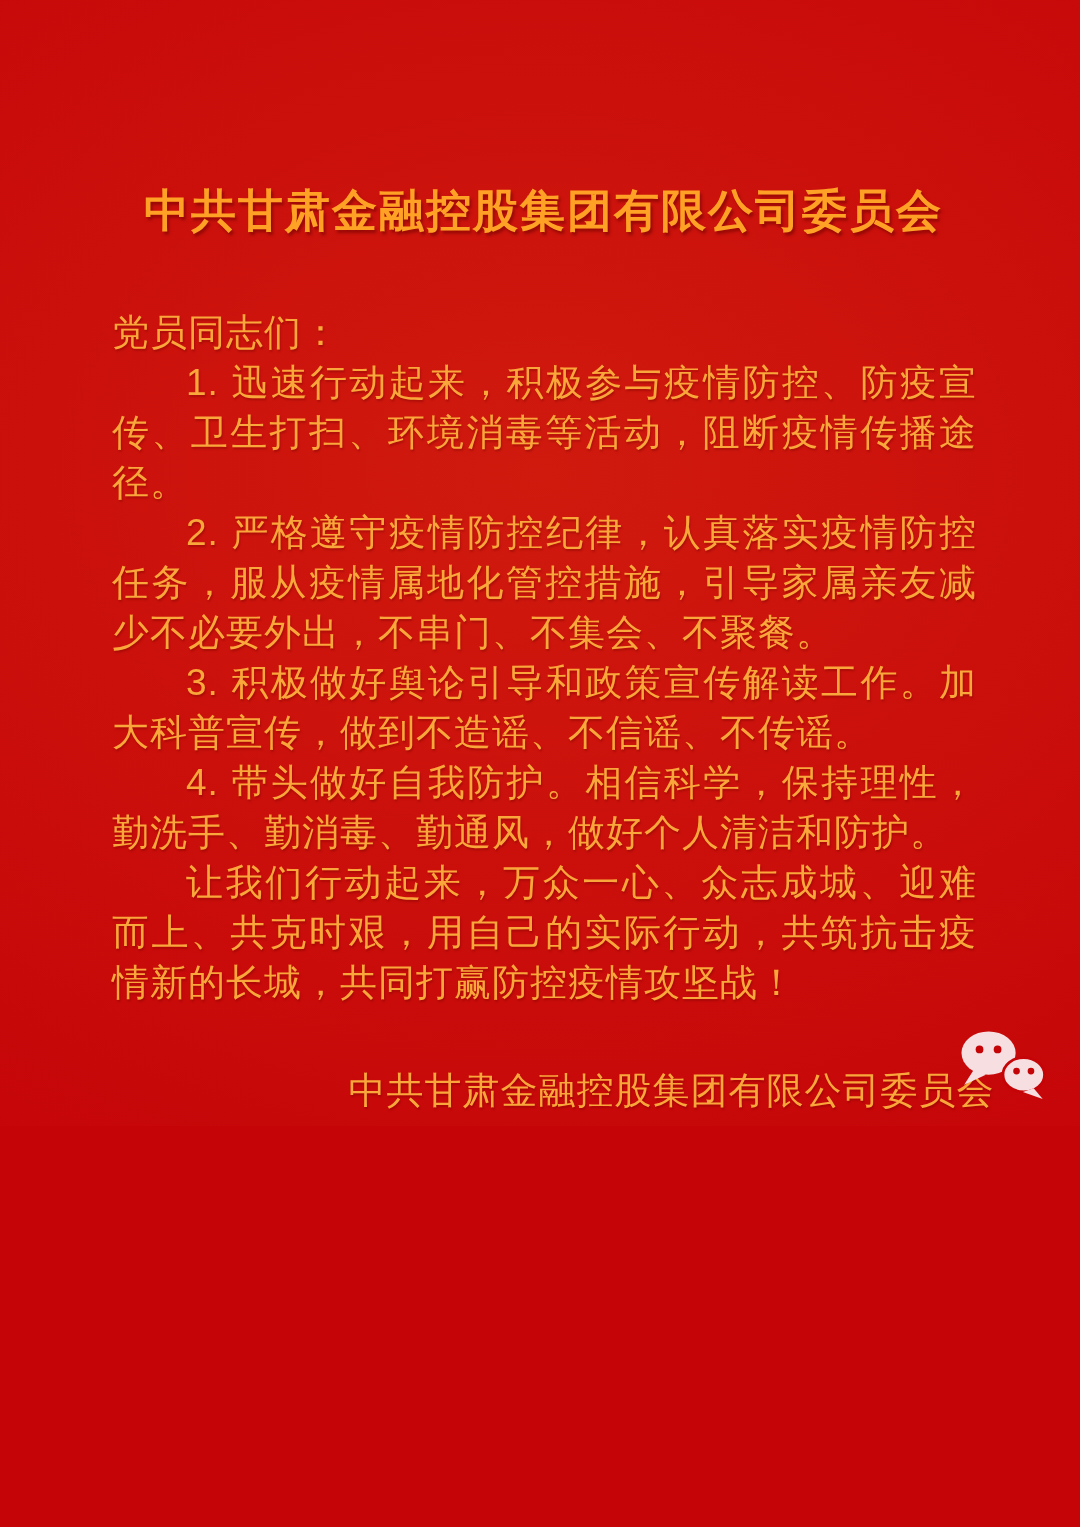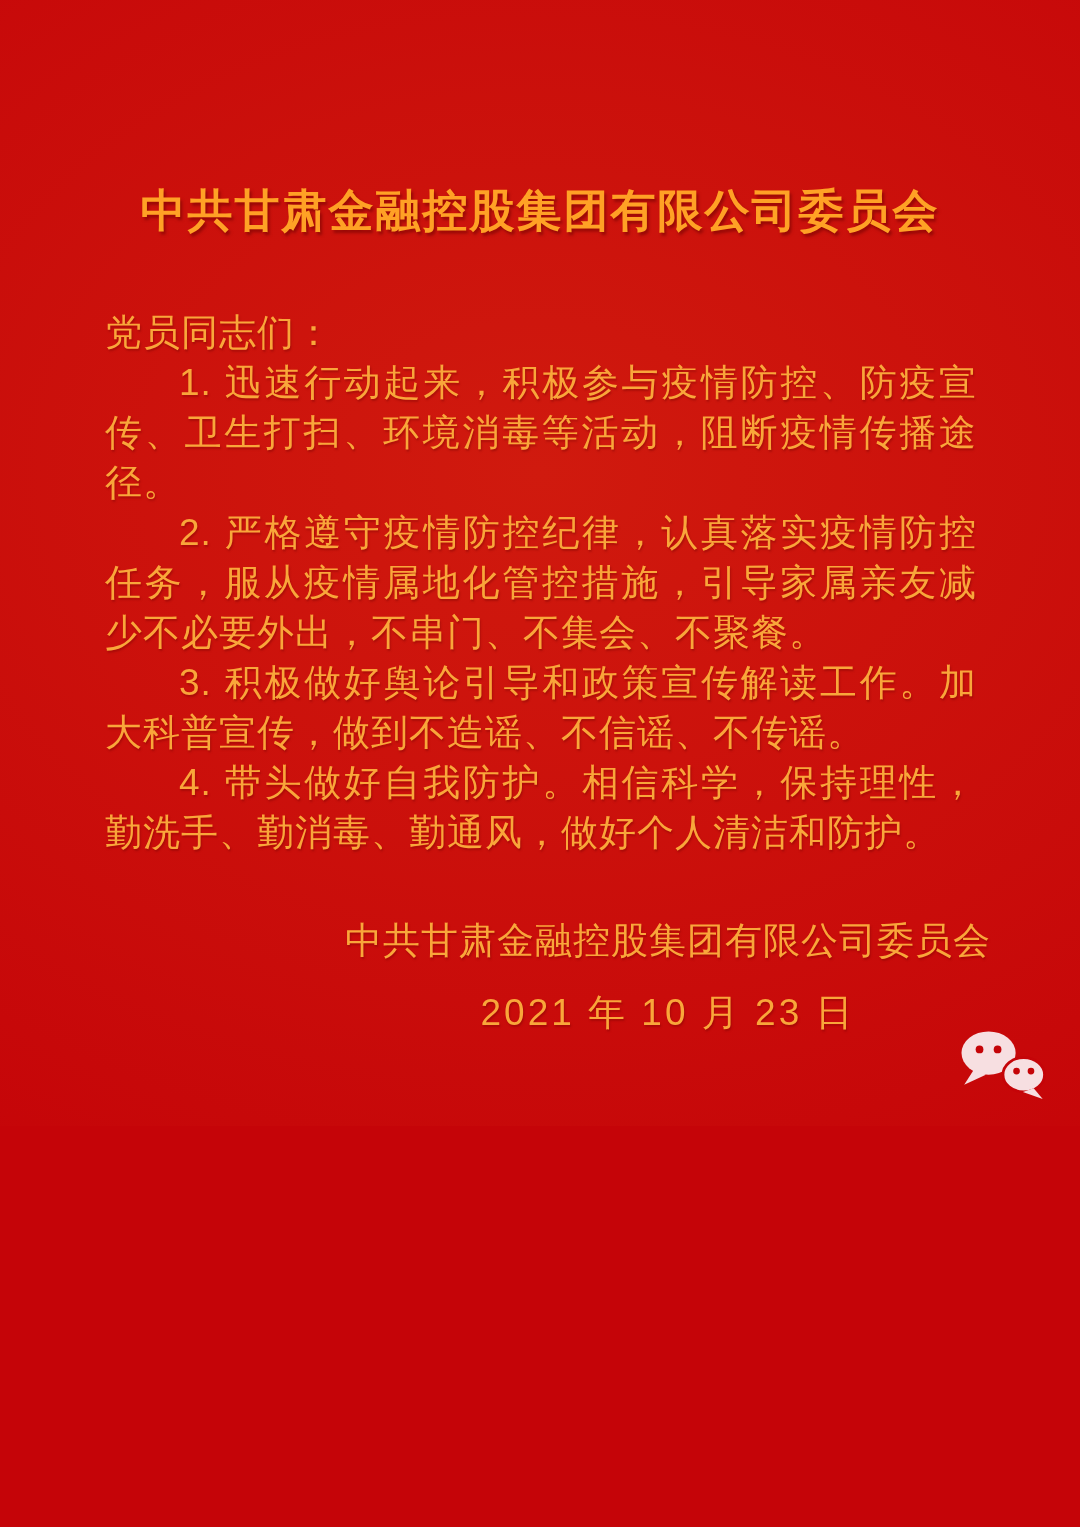--- a/index.html
+++ b/index.html
@@ -16,20 +16,21 @@
     background: var(--background);
   }
   .page {
     position: relative;
     width: 1080px;
     height: 1126px;
     overflow: hidden;
     background: radial-gradient(ellipse 130% 95% at 50% 42%,
                 var(--background-center) 0%,
                 var(--background) 78%);
+    padding-left: 7px;
   }
   .title-block {
     padding-top: 176px;
     text-align: center;
     color: var(--title-text);
     font-weight: bold;
     font-size: 45px;
     line-height: 70px;
     letter-spacing: 2px;
     text-shadow: 2px 3px 3px rgba(110, 0, 0, 0.55);
@@ -80,20 +81,21 @@
   <header class="title-block">
     <div>中共甘肃金融控股集团有限公司委员会</div>
   </header>
 
   <main class="letter">
     <p class="salutation">党员同志们：</p>
     <p class="para">1. 迅速行动起来，积极参与疫情防控、防疫宣传、卫生打扫、环境消毒等活动，阻断疫情传播途径。</p>
     <p class="para">2. 严格遵守疫情防控纪律，认真落实疫情防控任务，服从疫情属地化管控措施，引导家属亲友减少不必要外出，不串门、不集会、不聚餐。</p>
     <p class="para">3. 积极做好舆论引导和政策宣传解读工作。加大科普宣传，做到不造谣、不信谣、不传谣。</p>
     <p class="para">4. 带头做好自我防护。相信科学，保持理性，勤洗手、勤消毒、勤通风，做好个人清洁和防护。</p>
+    <p class="para">让我们行动起来，万众一心、众志成城、迎难而上、共克时艰，用自己的实际行动，共筑抗击疫情新的长城，共同打赢防控疫情攻坚战！</p>
   </main>
 
   <div class="signature-block">
     <div class="sig-name">中共甘肃金融控股集团有限公司委员会</div>
     <div class="sig-date">2021 年 10 月 23 日</div>
   </div>
 
   <div class="watermark">
     <span class="wm-icon">
       <svg viewBox="0 0 104 82" width="94" height="74" aria-hidden="true">

